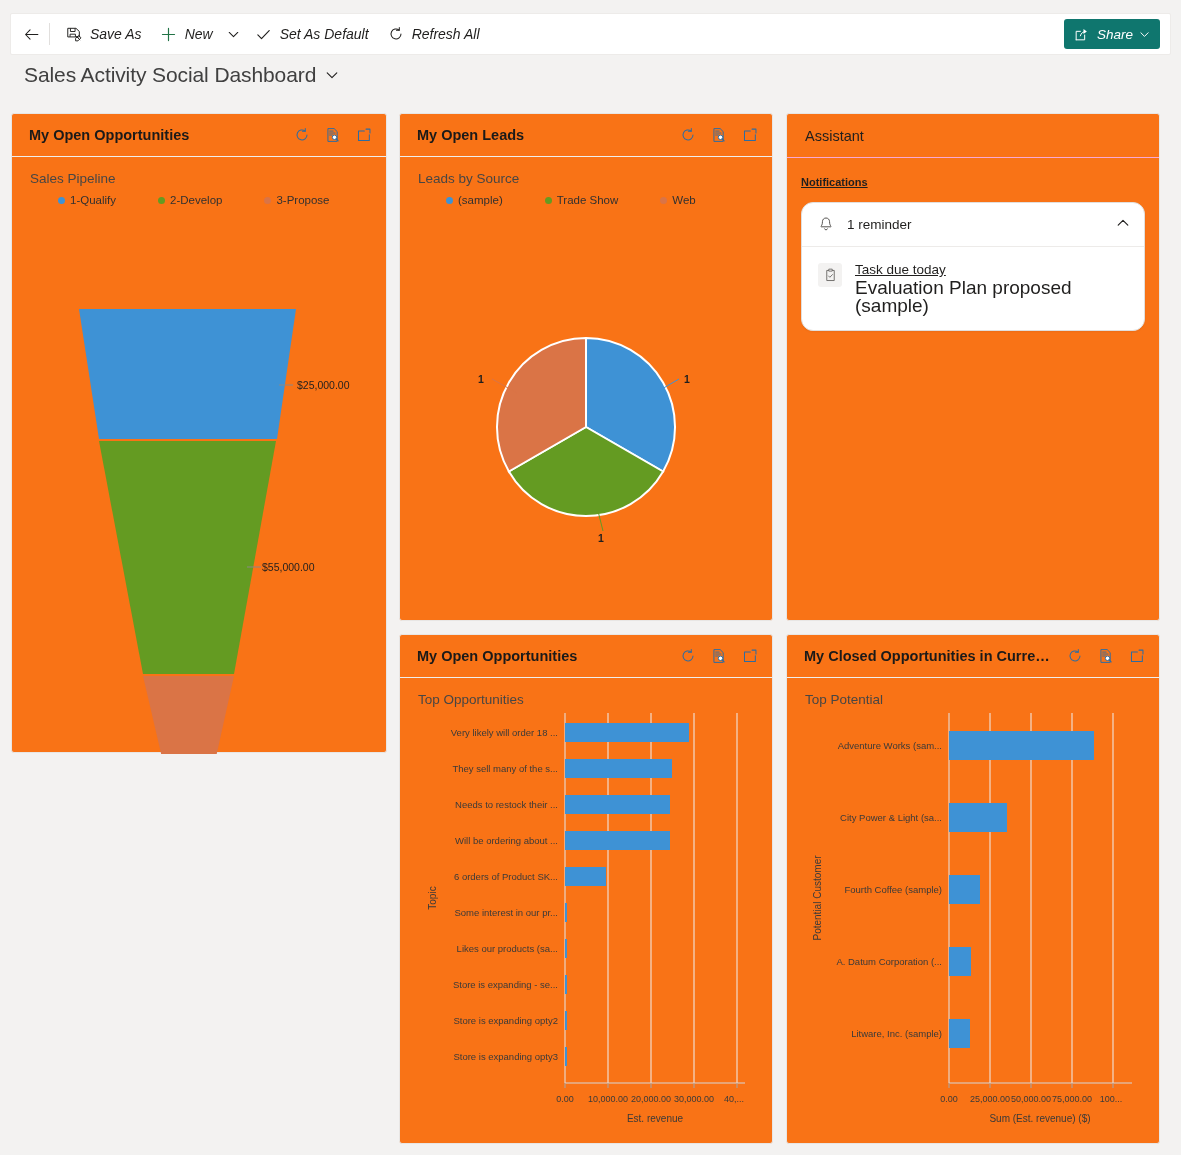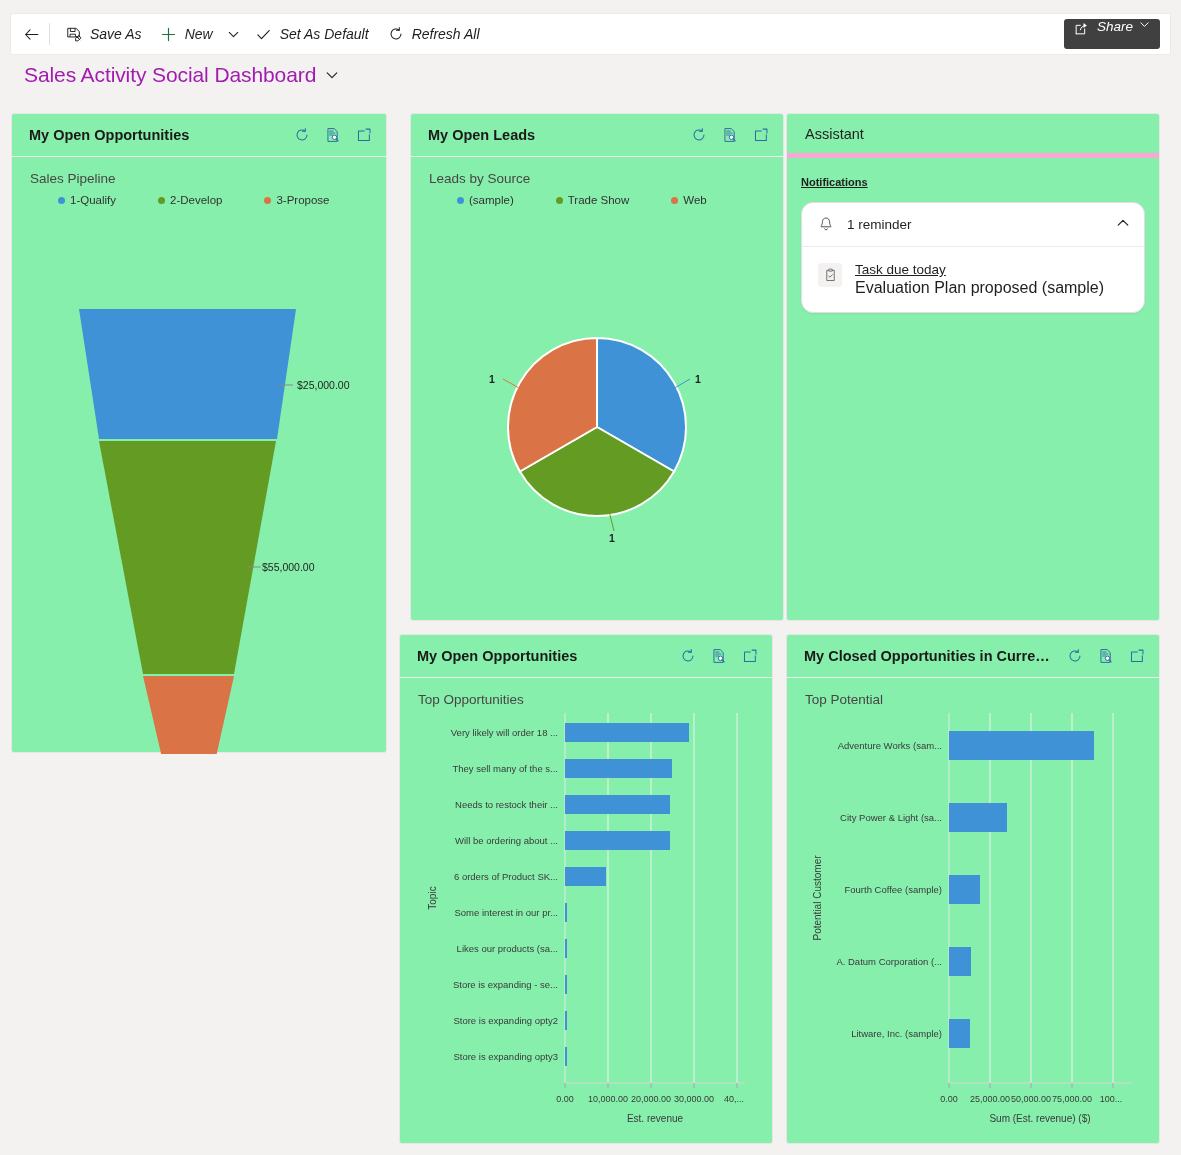--- a/index.html
+++ b/index.html
@@ -31,39 +31,39 @@
     border-radius: 2px;
   }
   .cmd-sep { width: 1px; height: 22px; background: #e1dfdd; margin: 0 6px; }
   .cmd-ico { width: 18px; height: 18px; display: flex; align-items: center; justify-content: center; }
   .cmd-caret {
     width: 24px; height: 32px; display: flex; align-items: center; justify-content: center;
     cursor: pointer; border-radius: 2px;
   }
   .spacer { flex: 1; }
   .share-btn {
-    display: flex; align-items: flex-start; gap: 6px;
+    display: flex; align-items: center; gap: 6px;
     height: 30px; padding: 0 10px 0 9px;
-    background: #404040; color: #ffffff;
+    background: #0f766e; color: #ffffff;
     border-radius: 3px; font-size: 13.5px;
     cursor: pointer; margin-right: 2px;
   }
 
   
   .page-title-row {
     position: absolute; left: 24px; top: 63px;
     display: flex; align-items: center; gap: 9px;
     cursor: pointer;
   }
-  .page-title { font-size: 21px; font-weight: 400; color: #a21caf; letter-spacing: -.1px; }
+  .page-title { font-size: 21px; font-weight: 400; color: #404040; letter-spacing: -.1px; }
 
   
   .tile {
     position: absolute;
-    background: #86efac;
+    background: #f97316;
     border: 1px solid #e8e6e4;
     border-radius: 3px;
   }
   .tile-head {
     display: flex; align-items: center;
     height: 43px; padding: 0 14px 0 17px;
     border-bottom: 1px solid #f0eeec;
   }
   .tile-title {
     font-size: 14.5px; font-weight: 600; color: #1b1a19;
@@ -78,21 +78,21 @@
     display: flex; align-items: center; gap: 14px;
     padding: 8px 0 0 18px;
   }
   .legend-item { display: flex; align-items: center; gap: 5px; font-size: 11.5px; color: #323130; cursor: pointer; margin-left: 28px; }
   .dot { width: 7px; height: 7px; border-radius: 50%; }
 
   
   .assist-head {
     display: flex; align-items: center;
     height: 44px; padding: 0 18px;
-    border-bottom: 5px solid #f9a8d4;
+    border-bottom: 1px solid #f9a8d4;
     font-size: 14.5px; color: #201f1e;
   }
   .assist-sec { font-size: 11px; font-weight: 600; color: #201f1e; padding: 18px 0 0 14px; text-decoration: underline; }
   .notif-card {
     margin: 14px 14px 0 14px;
     border: 1px solid #e1dfdd;
     border-radius: 12px;
     background: #fff;
     box-shadow: 0 1px 2px rgba(0,0,0,.05);
   }
@@ -102,21 +102,21 @@
     border-bottom: 1px solid #edebe9;
     cursor: pointer;
   }
   .notif-label { font-size: 13.5px; color: #201f1e; }
   .notif-body { display: flex; gap: 13px; padding: 14px 14px 15px 16px; cursor: pointer; }
   .task-ico-box {
     width: 24px; height: 24px; border-radius: 3px; background: #f3f2f1;
     display: flex; align-items: center; justify-content: center; flex: none; margin-top: 2px;
   }
   .notif-t1 { font-size: 13.5px; color: #201f1e; line-height: 18px; text-decoration: underline; }
-  .notif-t2 { font-size: 16px; color: #201f1e; line-height: 18px; }
+  .notif-t2 { font-size: 19px; color: #201f1e; line-height: 18px; }
 
   
   .axlabel { font-family: "Liberation Sans", sans-serif; font-size: 9.5px; fill: #3b3a39; }
   .axtitle { font-family: "Liberation Sans", sans-serif; font-size: 10px; fill: #3b3a39; }
   .ticktext { font-family: "Liberation Sans", sans-serif; font-size: 9px; fill: #3b3a39; }
   .funnel-lbl { font-family: "Liberation Sans", sans-serif; font-size: 10.5px; fill: #201f1e; }
   .pie-lbl { font-family: "Liberation Sans", sans-serif; font-size: 10.5px; font-weight: 700; fill: #201f1e; }
 </style>
 </head>
 <body>
@@ -254,21 +254,21 @@
     <text class="funnel-lbl" x="285" y="180">$25,000.00</text>
 
     <path d="M235,358 h14" stroke="#8a8886" stroke-width="1"></path>
     <text class="funnel-lbl" x="250" y="362">$55,000.00</text>
 
     <path d="M197,564 h14" stroke="#8a8886" stroke-width="1"></path>
     <text class="funnel-lbl" x="212" y="568">$36,000.00</text>
   </svg>
 </div>
 
-<div class="tile" style="left:410px; top:113px; width:374px; height:508px;">
+<div class="tile" style="left:399px; top:113px; width:374px; height:508px;">
   <div class="tile-head">
     <div class="tile-title">My Open Leads</div>
     <div class="tile-actions">
       <span class="act">
         <svg width="16" height="16" viewBox="0 0 18 18">
           <path d="M14.6 9a5.6 5.6 0 1 1-2.1-4.4" stroke="#2d6ca2" stroke-width="1.15" fill="none" stroke-linecap="round"></path>
           <path d="M12.7 1.6v3.2h-3.2" stroke="#2d6ca2" stroke-width="1.15" fill="none" stroke-linecap="round" stroke-linejoin="round"></path>
         </svg>
       </span>
       <span class="act">

